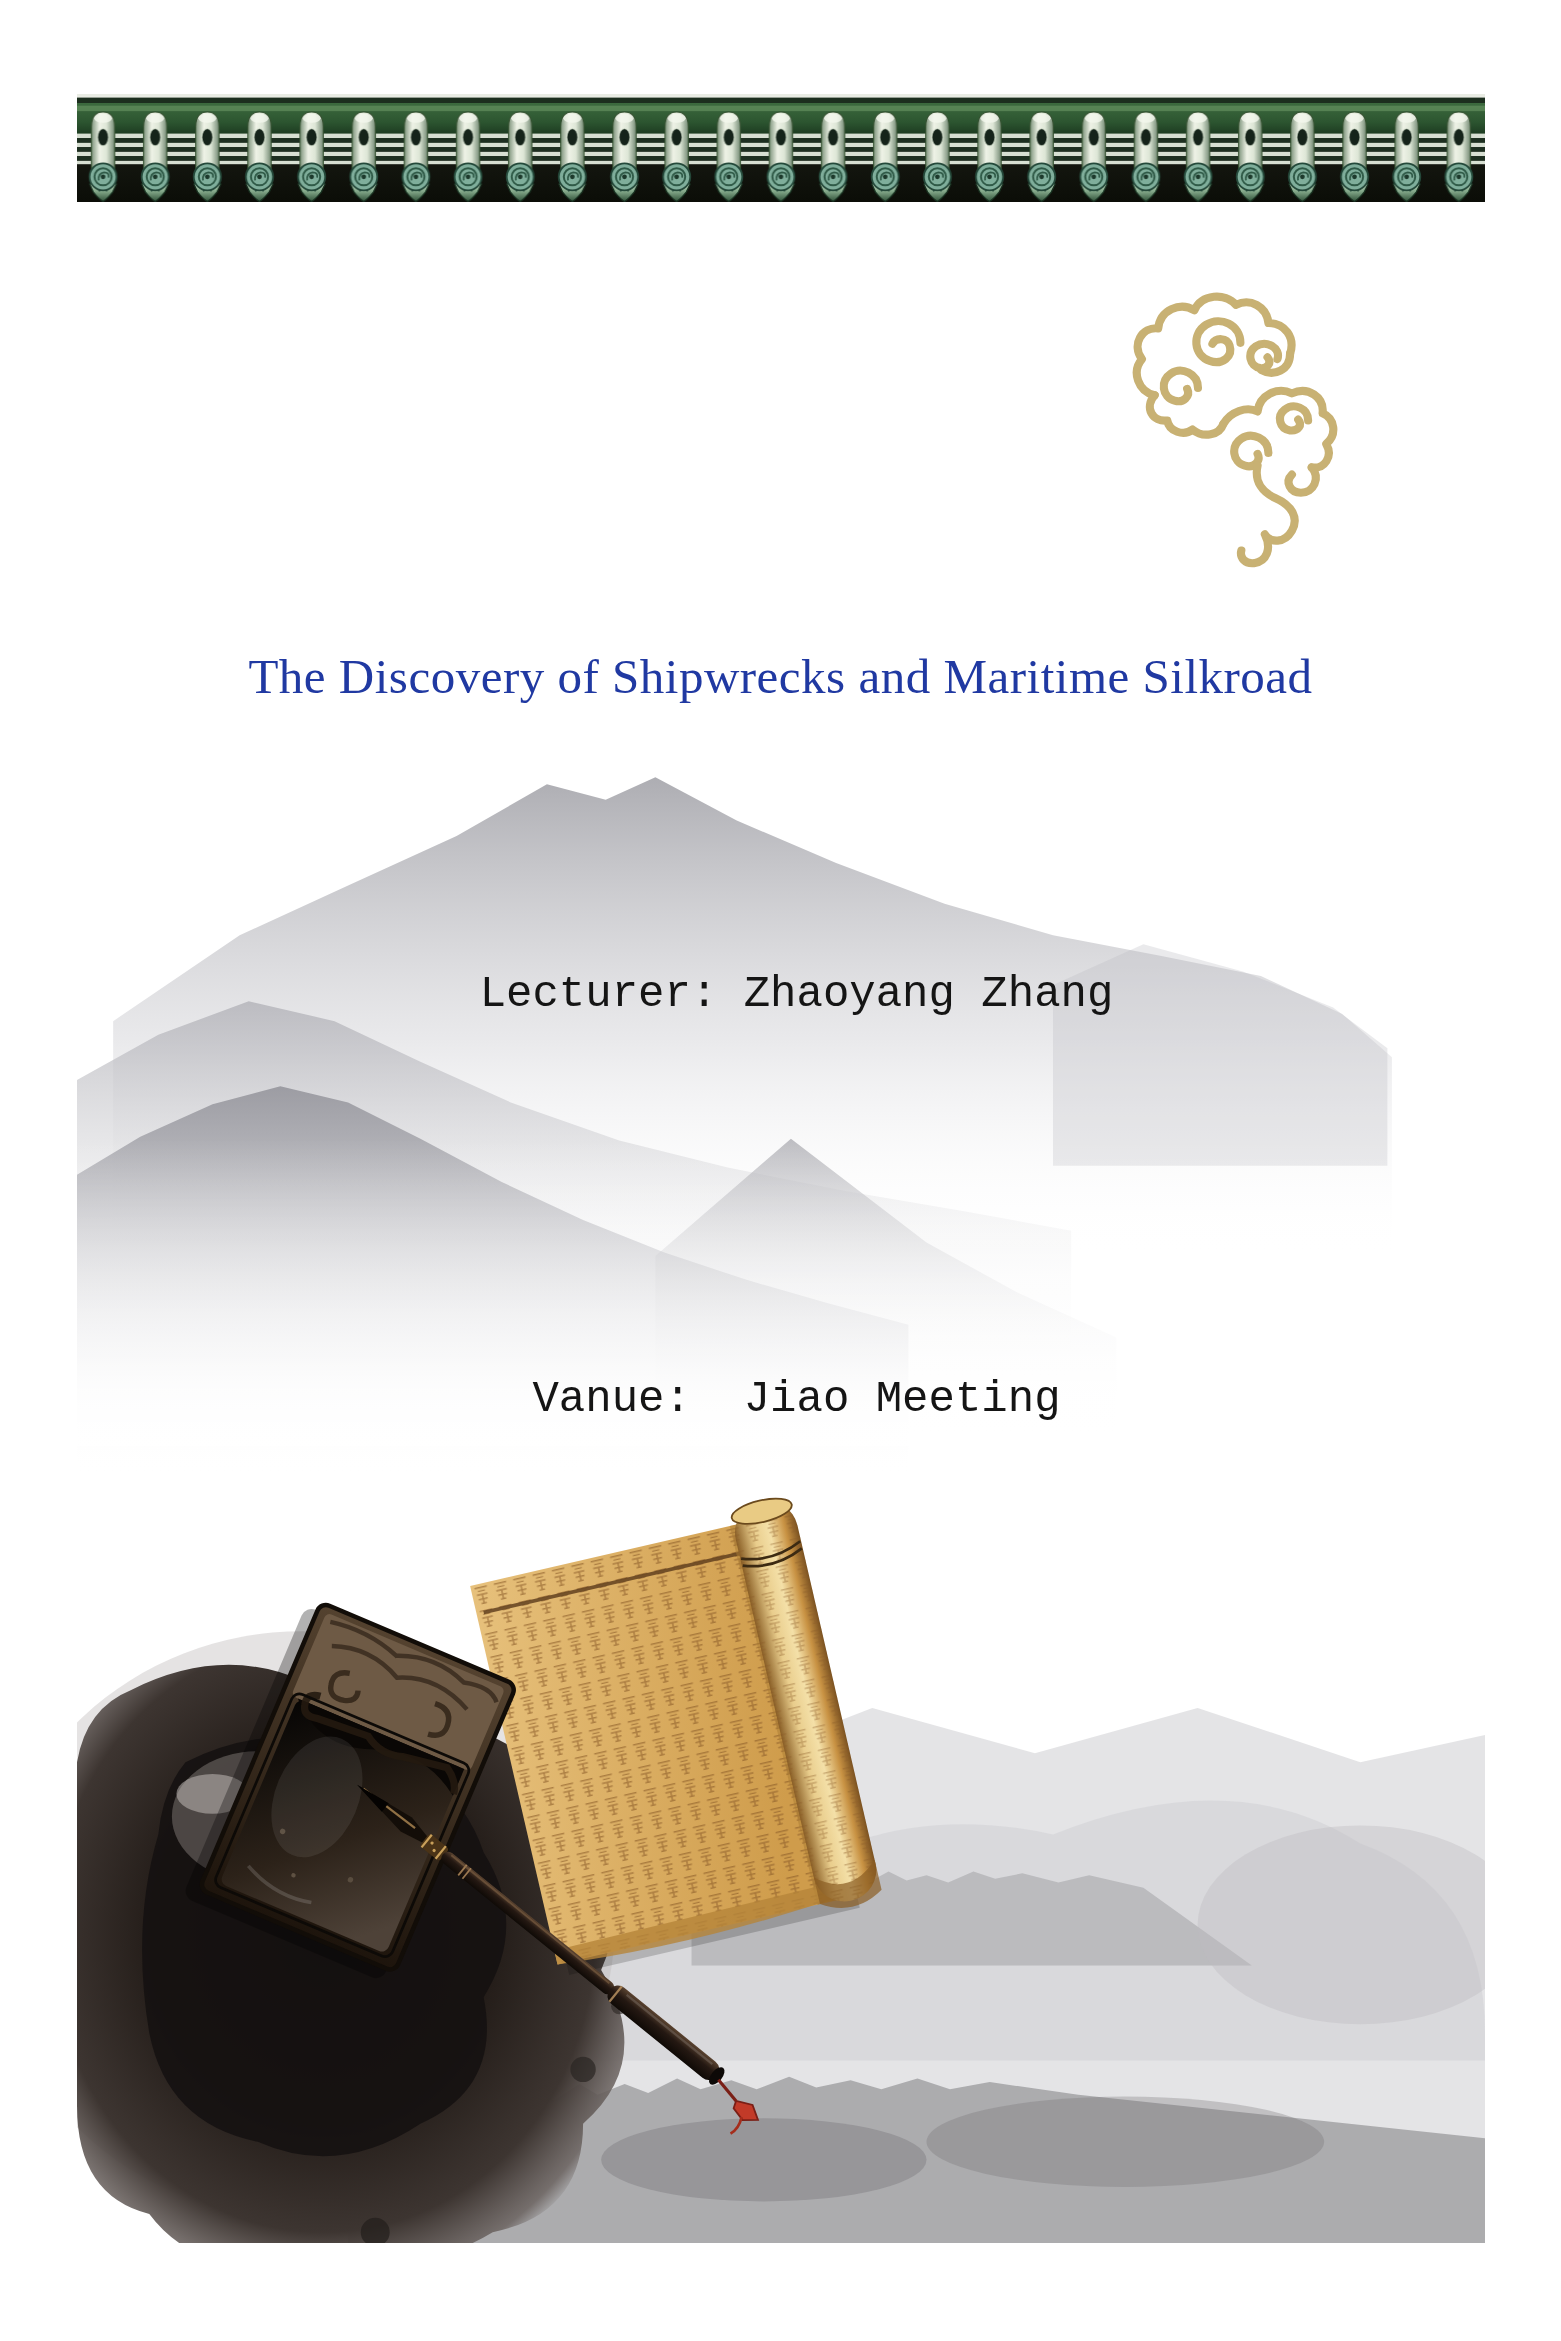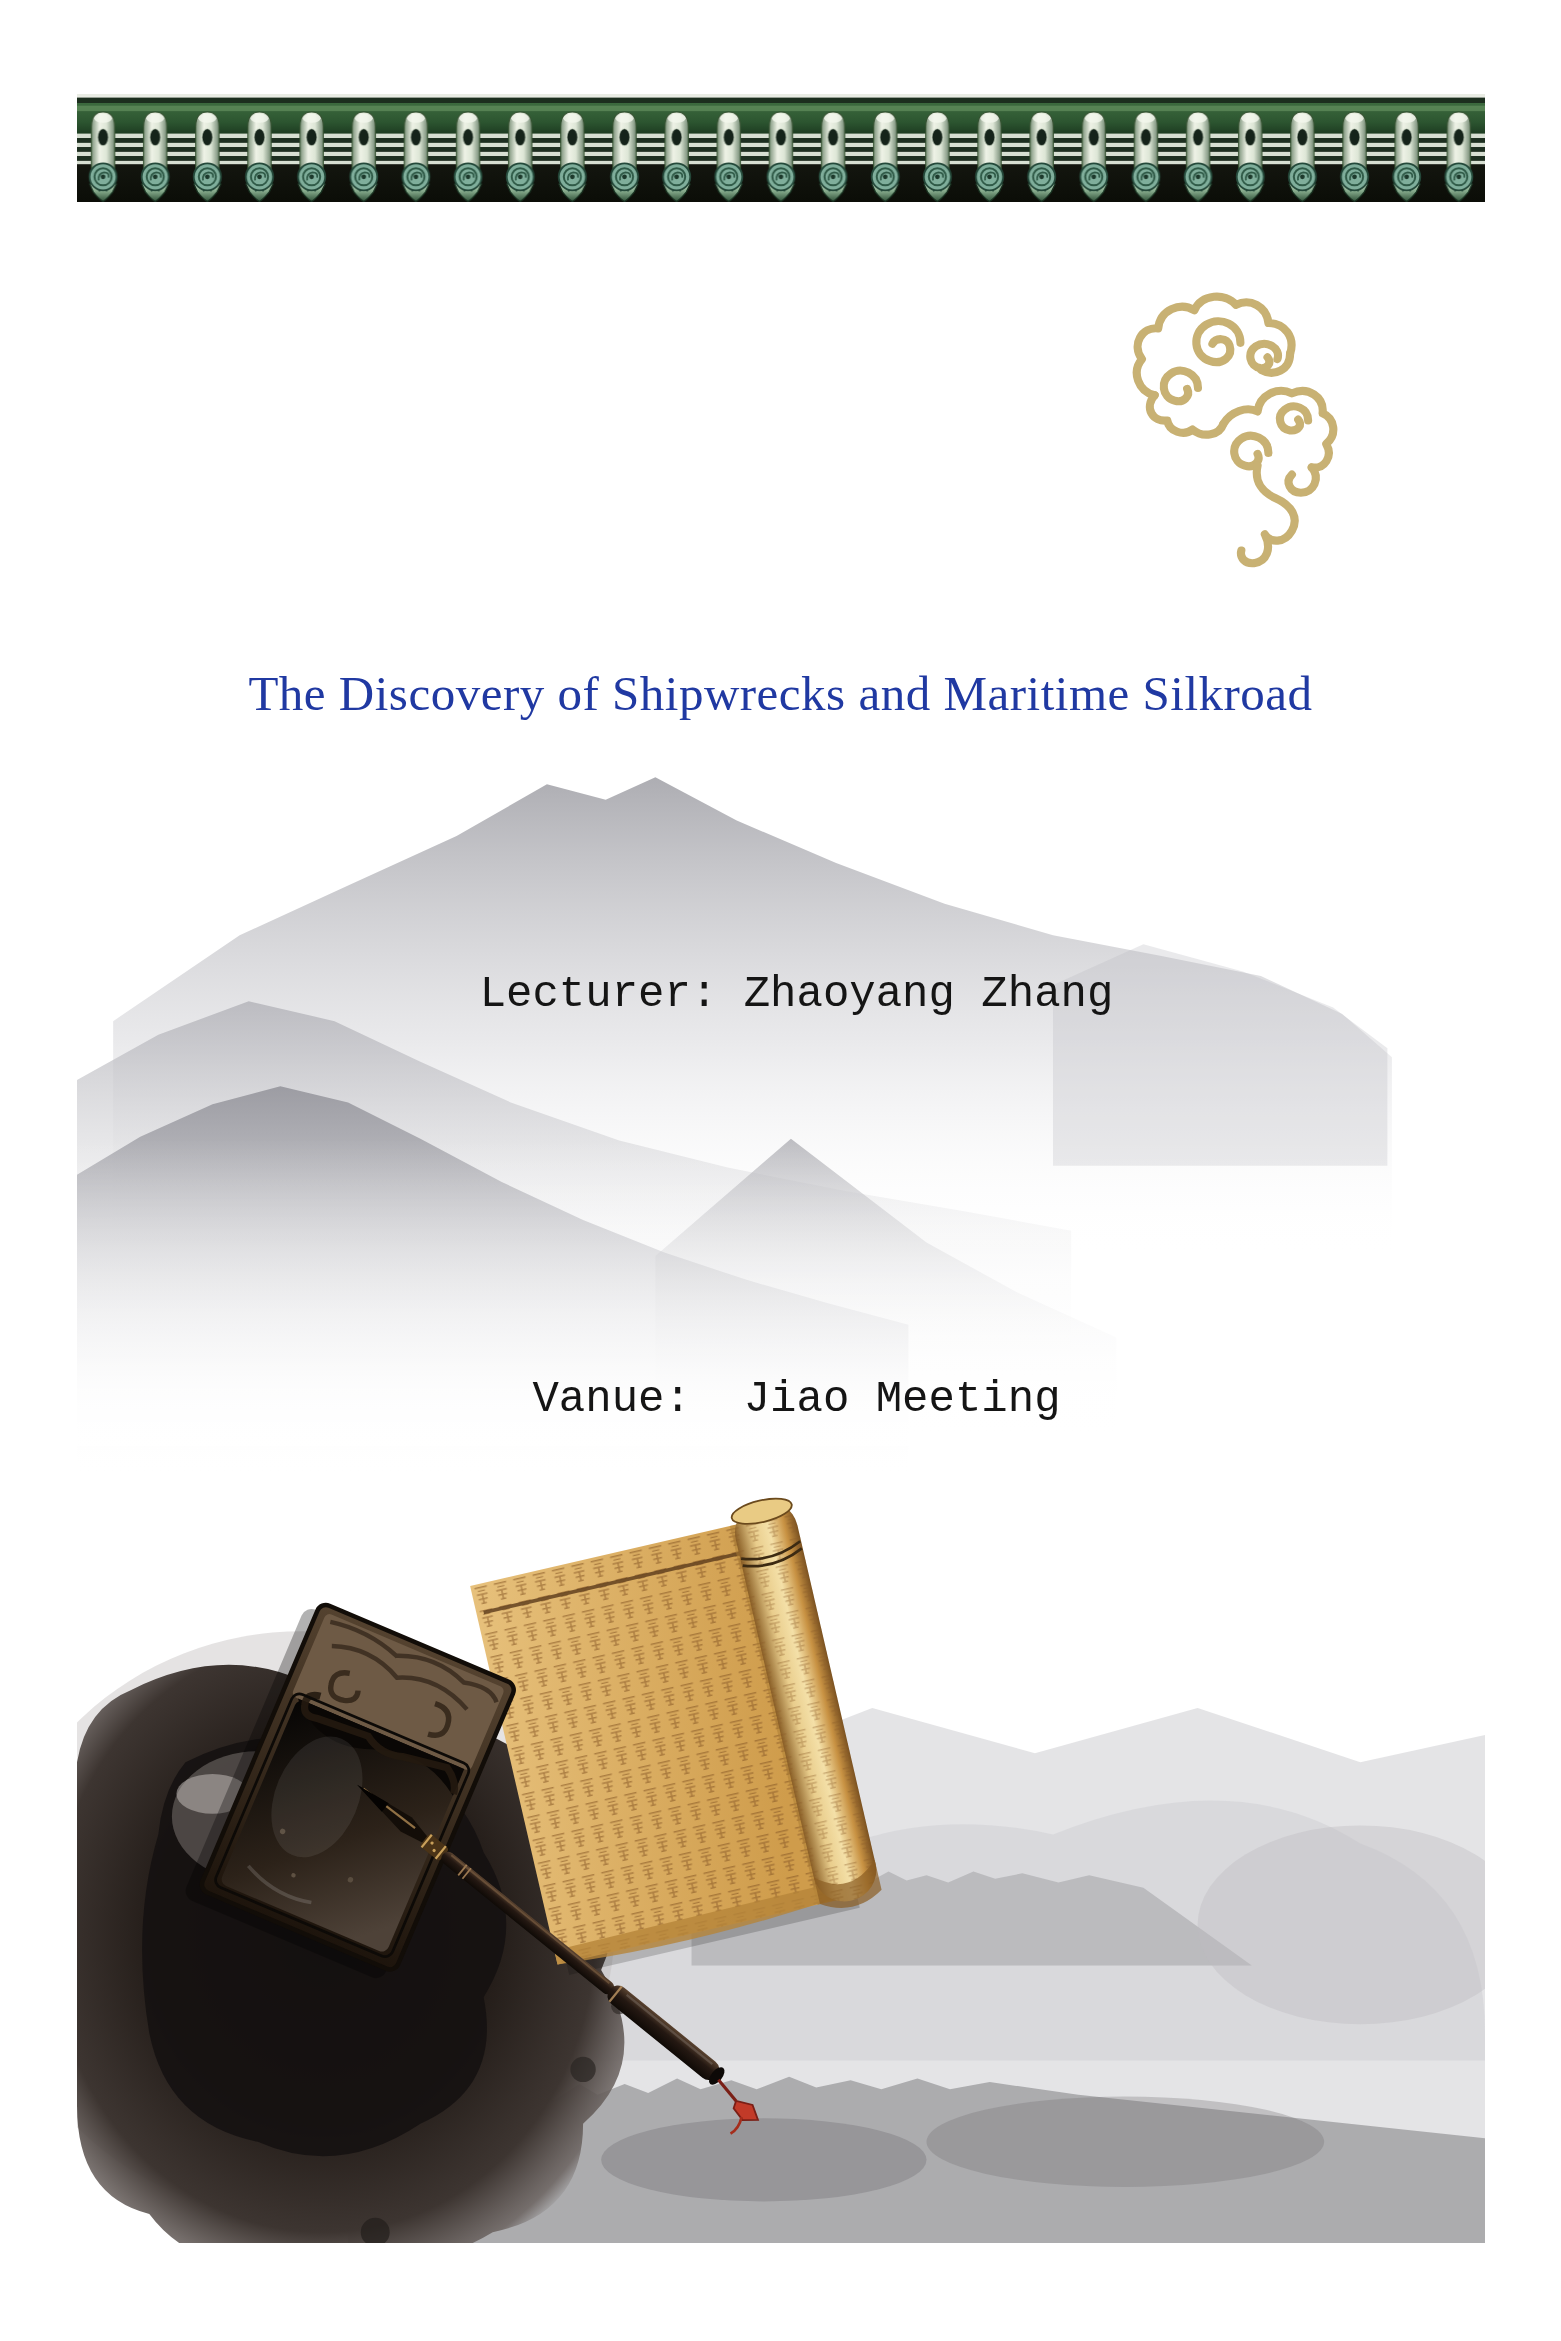--- a/index.html
+++ b/index.html
@@ -10,21 +10,21 @@
     overflow:hidden;
     font-family:"Liberation Serif", serif;
   }
   .roof-border{
     position:absolute;left:77px;top:94px;width:1408px;height:108px;
   }
   .cloud-motif{
     position:absolute;left:1122px;top:276px;width:226px;height:298px;
   }
   .page-title{
-    position:absolute;left:0;top:666px;width:1561px;
+    position:absolute;left:0;top:649px;width:1561px;
     text-align:center;
     font-family:"Liberation Serif", serif;
     font-size:49px;line-height:1.15;
     color:#2039a2;
     letter-spacing:0.5px;
     white-space:pre;
   }
   .bg-art{
     position:absolute;left:77px;top:750px;width:1408px;height:1493px;
   }

